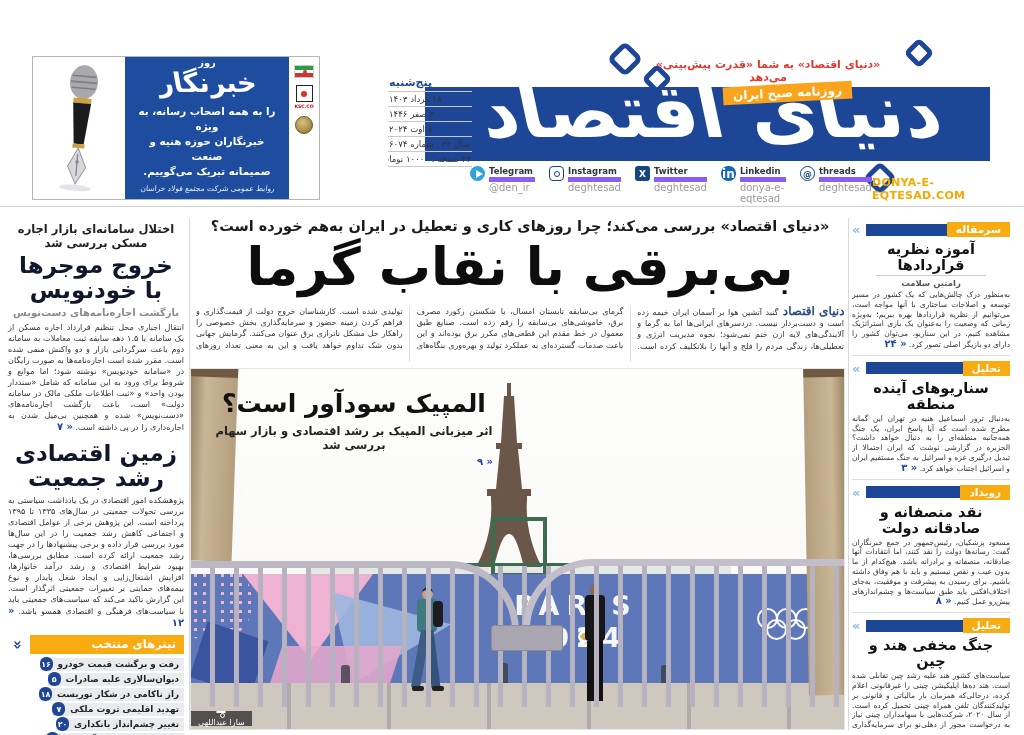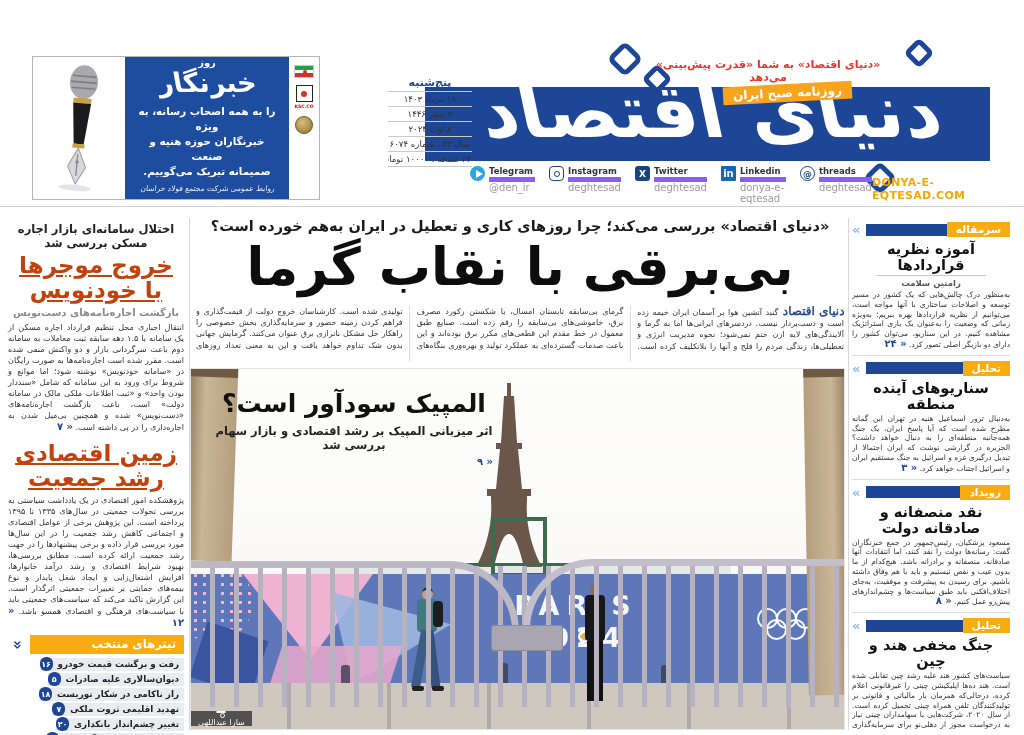--- a/index.html
+++ b/index.html
@@ -12,34 +12,34 @@
     font-size:74px; font-weight:bold; color:#fff; line-height:118px; transform:skewX(12deg);
     white-space:nowrap; z-index:3; }
   .diamond { position:absolute; border:5px solid #1d4697; background:#fff; border-radius:26%; transform:rotate(45deg); z-index:2; }
   .tagline { position:absolute; left:648px; top:58px; width:240px; text-align:center;
     color:#e8342b; font-weight:bold; font-size:11px; z-index:4; }
   .badge { position:absolute; left:723px; top:84px; background:#f9a41c; color:#fff; font-weight:bold;
     font-size:12px; padding:2px 10px; transform:rotate(-3deg); z-index:5; white-space:nowrap; }
   .website { position:absolute; left:872px; top:176px; color:#f5a800; font-weight:bold; font-size:11px;
     direction:ltr; z-index:5; letter-spacing:.3px; }
   .dates { position:absolute; left:388px; top:74px; width:84px; font-size:8.6px; color:#333; direction:rtl; }
-  .dates .row { border-bottom:1px solid #c9c9c9; padding:2px 1px; text-align:center; white-space:nowrap; overflow:hidden;}
+  .dates .row { border-bottom:1px solid #c9c9c9; padding:2px 1px; text-align:left; white-space:nowrap; overflow:hidden;}
   .dates .row:first-child { color:#1d4697; font-weight:bold; font-size:11px; }
   .social { position:absolute; left:470px; top:166px; width:386px; display:flex; gap:14px; direction:ltr; z-index:4; }
   .soc { display:flex; gap:4px; align-items:flex-start; }
   .soc .txt { display:flex; flex-direction:column; }
   .soc .nm { font-size:8.5px; font-weight:bold; color:#333; border-bottom:5px solid #8b5cf6; padding-bottom:1px; min-width:46px;}
   .soc .hd { font-size:10px; color:#9a9a9a; }
   .ic { width:15px; height:15px; flex:0 0 15px; display:flex; align-items:center; justify-content:center; }
   .ic-tg { background:#2ea3dd; border-radius:50%; }
   .ic-tg i { width:0; height:0; border-left:7px solid #fff; border-top:4px solid transparent; border-bottom:4px solid transparent; margin-left:3px; display:block;}
   .ic-ig { border:1.6px solid #16467e; border-radius:4px; }
   .ic-ig i { width:6px; height:6px; border:1.6px solid #16467e; border-radius:50%; display:block; }
   .ic-x  { background:#16467e; border-radius:3px; color:#fff; font-weight:bold; font-size:9px; }
-  .ic-li { background:#1467b3; border-radius:1px; color:#fff; font-weight:bold; font-size:10px; }
+  .ic-li { background:#1467b3; border-radius:7px; color:#fff; font-weight:bold; font-size:12px; }
   .ic-th { border:1.6px solid #16467e; border-radius:50%; color:#16467e; font-weight:bold; font-size:9px; }
   .rule-h { position:absolute; left:0; top:206px; width:1024px; height:1px; background:#cfcfcf; }
 
   
   .ad { position:absolute; left:32px; top:56px; width:288px; height:144px; border:1px solid #b5b5b5;
     display:flex; flex-direction:row; direction:rtl; background:#fff; }
   .ad-logos { width:30px; background:#fff; display:flex; flex-direction:column; align-items:center; gap:7px; padding-top:8px; }
   .flag { width:20px; height:13px; display:flex; flex-direction:column; border:0.5px solid #ccc;}
   .flag i { flex:1; } .flag .g{background:#2a9d4a;} .flag .w{background:#fff; position:relative;} .flag .r{background:#d0342c;}
   .flag .w::after{content:""; position:absolute; left:8px; top:0; width:4px; height:4px; background:#d0342c; border-radius:50%;}
@@ -54,21 +54,21 @@
   .ad-lines { margin-top:6px; }
   .ad-sig { font-size:7.5px; font-style:italic; margin-top:5px; opacity:.9; transform:skewX(8deg);}
   .ad-mic { width:92px; background:#fff; display:flex; align-items:center; justify-content:center; }
 
   
   .vrule { position:absolute; top:218px; width:1px; height:512px; background:#d9d9d9; }
 
   
   .leftcol { position:absolute; left:8px; top:222px; width:176px; }
   .kicker-s { font-size:11.5px; font-weight:bold; color:#222; text-align:center; line-height:14px; }
-  .head-l { font-size:23px; font-weight:900; color:#c2410c; text-align:center; line-height:25px; margin-top:3px;text-decoration:underline; }
+  .head-l { font-size:23px; font-weight:900; color:#0f172a; text-align:center; line-height:25px; margin-top:3px; }
   .sub-l { font-size:10px; font-weight:bold; color:#8a8a8a; text-align:center; margin-top:4px; }
   .body-s { font-size:8.1px; line-height:11px; color:#333; text-align:justify; margin-top:4px; }
   .pref { color:#1d4697; font-weight:bold; font-size:10px; }
   .sel-bar { margin-top:6px; display:flex; align-items:center; gap:4px; direction:rtl; }
   .sel-title { background:#f9ac12; color:#fff; font-weight:bold; font-size:11.5px; flex:1; height:19px;
     line-height:19px; padding:0 8px; text-align:right; }
   .sel-chev { color:#1d4697; font-weight:900; font-size:15px; transform:rotate(-90deg); width:18px; text-align:center;}
   .sel-list { margin-top:4px; }
   .sel-item { display:flex; direction:rtl; width:fit-content; background:#e9ebee; margin:0 0 2.5px auto;
     margin-right:0; align-items:center; height:12.5px; }

